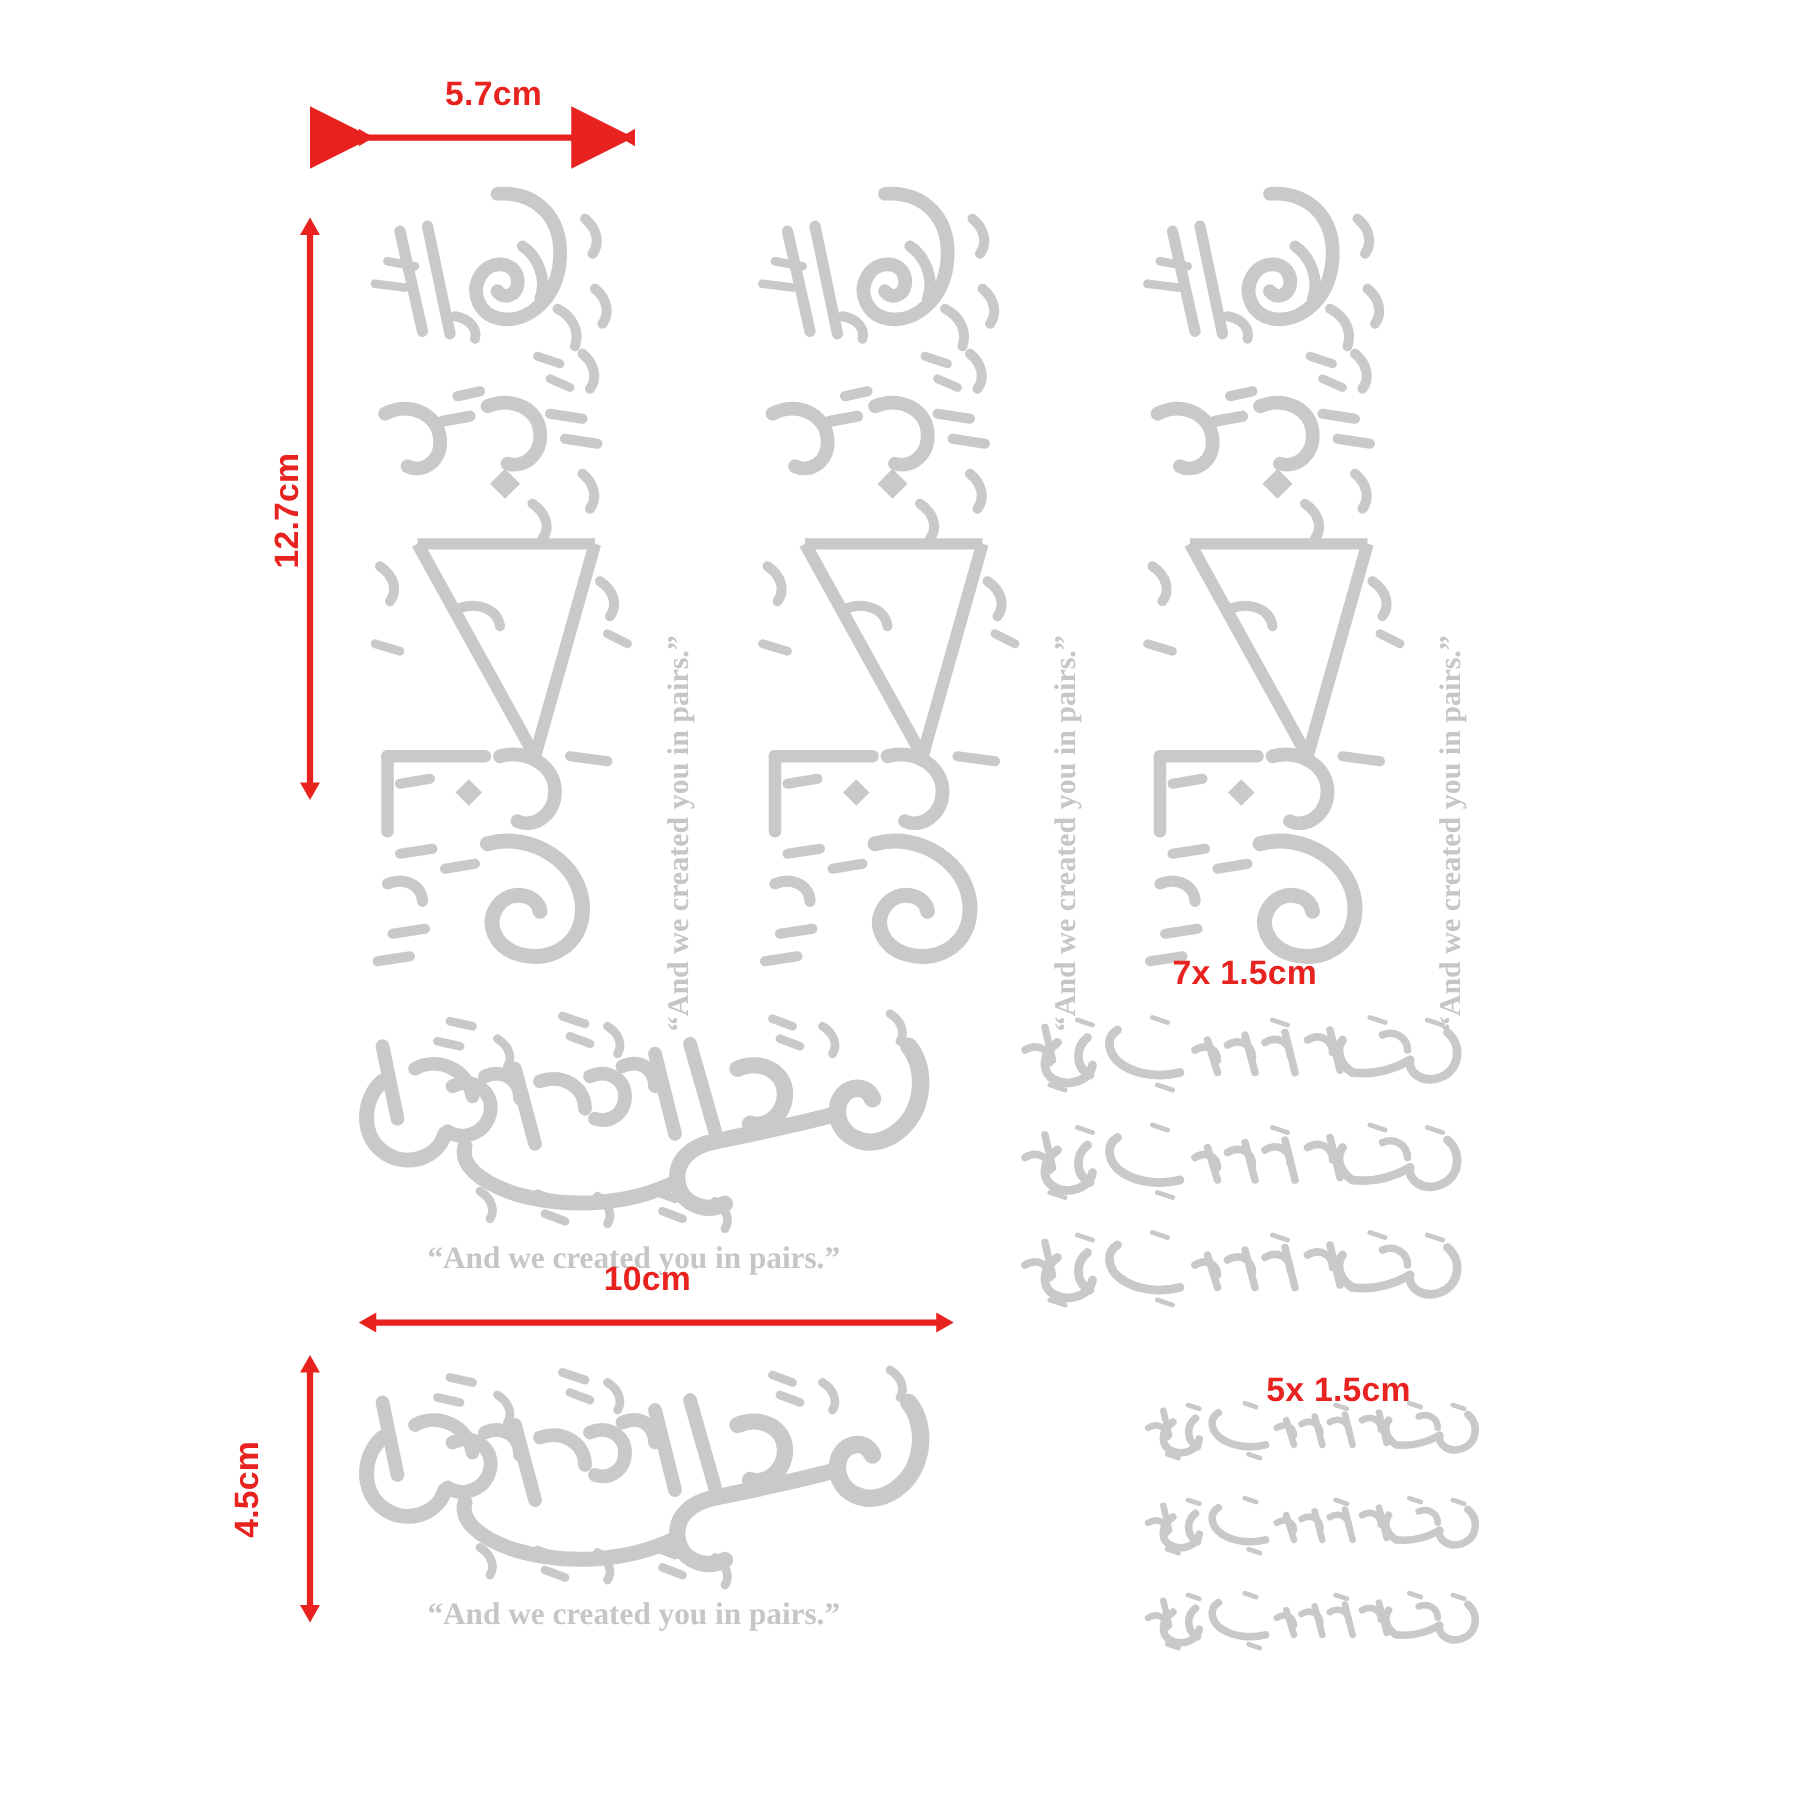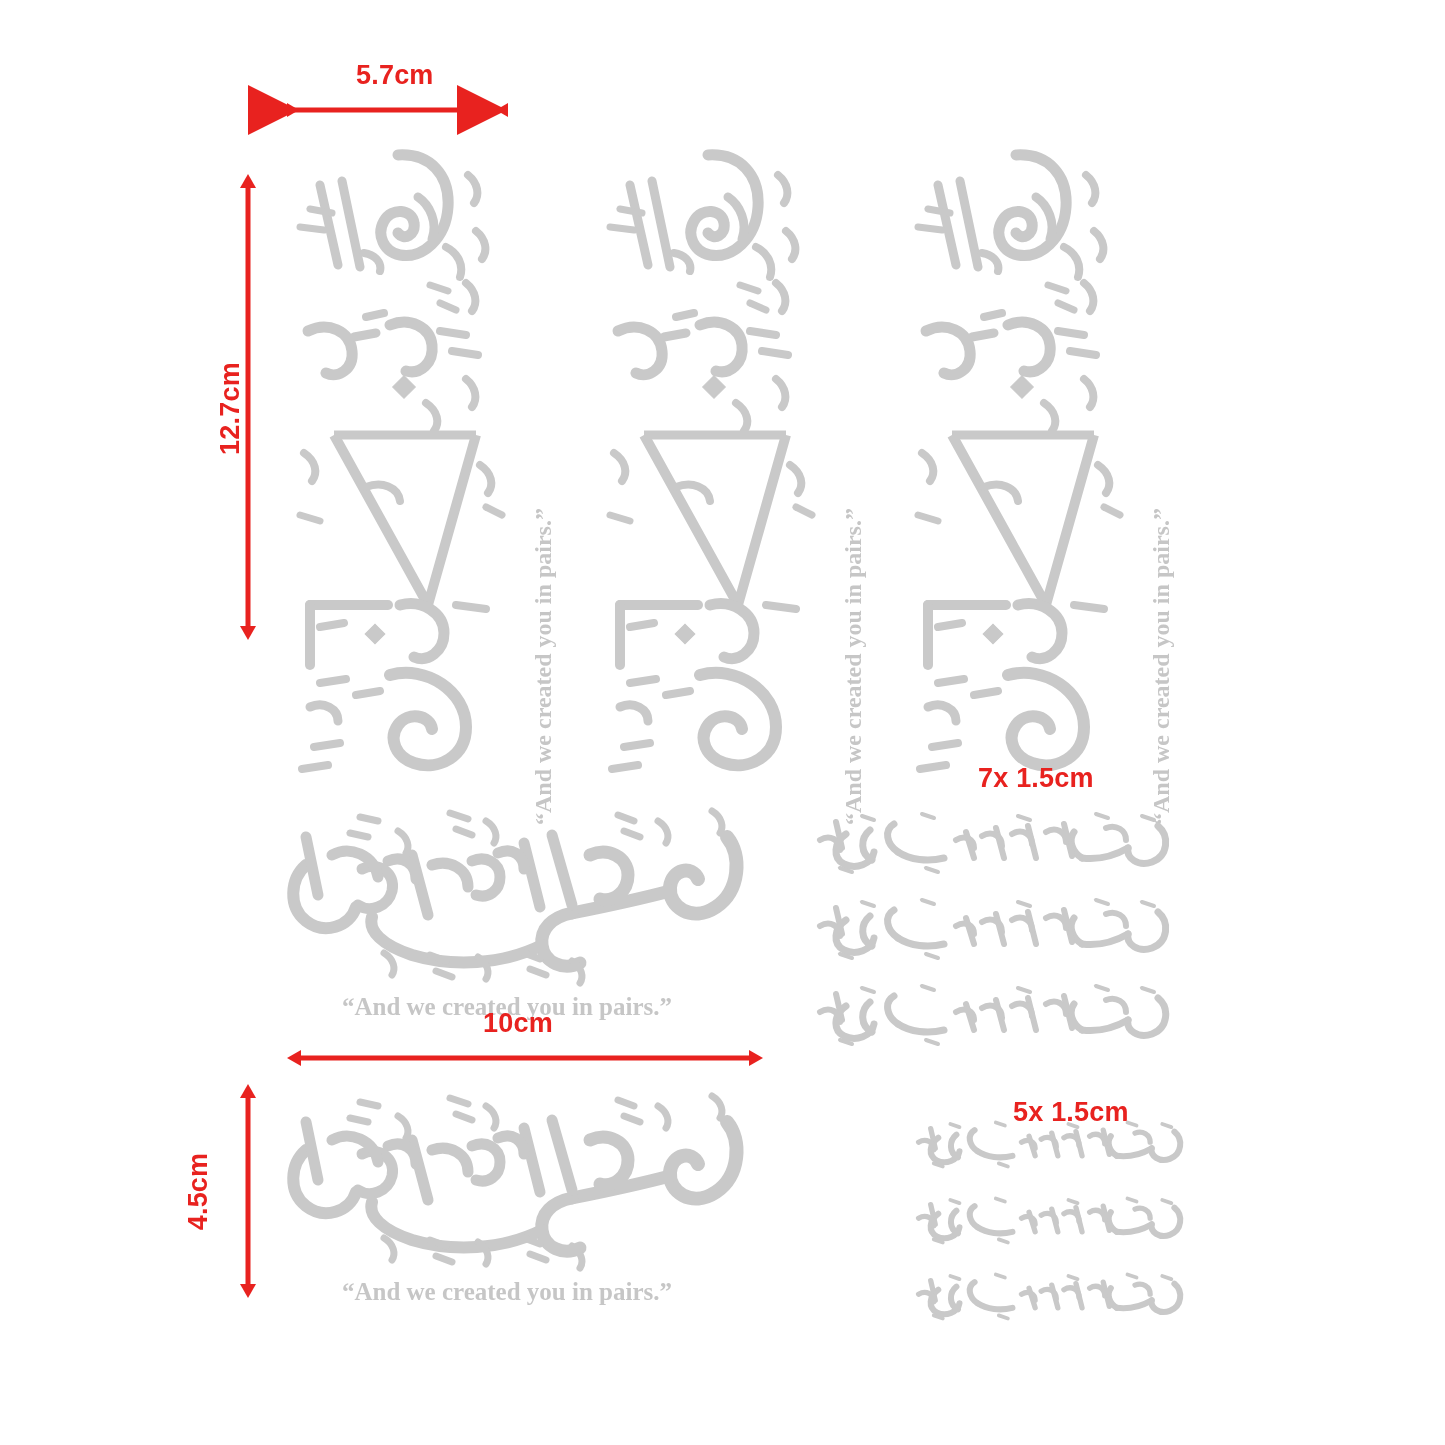--- a/index.html
+++ b/index.html
@@ -242,21 +242,21 @@
         <path d="M30 572 C44 566,58 574,58 586" stroke-width="9" fill="none" stroke-linecap="round"></path>
         <path d="M76 560 L100 556" stroke-width="8" stroke-linecap="round"></path>
         <path d="M110 540 C146 530,186 556,186 592 C186 622,158 636,134 628 C116 622,108 604,118 590 C128 576,150 580,152 594" stroke-width="12" fill="none" stroke-linecap="round"></path>
         <path d="M34 612 L60 608" stroke-width="8" stroke-linecap="round"></path>
         <path d="M22 634 L48 630" stroke-width="8" stroke-linecap="round"></path>
       </g>
     </svg>
     <div class="eng-vert" style="left:250px; top:690px; font-size:24px;">“And we created you in pairs.”</div>
   </div>
 
-  <div class="dim-label" style="left:938px; top:763px;margin-left:40px;">7x 1.5cm</div>
+  <div class="dim-label" style="left:938px; top:763px;">7x 1.5cm</div>
 
   <div class="decal" style="left:272px; top:795px; width:490px; height:230px;">
     <svg class="calig-svg" width="490" height="200" viewBox="0 0 490 200">
       <g fill="#c9c9c9" stroke="#c9c9c9">
 
         <path d="M455 42 C470 60,468 96,444 112 C420 128,396 112,398 92 C400 74,420 70,426 84" stroke-width="14" fill="none" stroke-linecap="round"></path>
         <path d="M398 96 C360 106,330 112,300 118" stroke-width="13" fill="none" stroke-linecap="round"></path>
         <path d="M300 118 C280 122,268 134,270 150 C272 168,292 176,308 168" stroke-width="13" fill="none" stroke-linecap="round"></path>
         <path d="M318 60 C336 52,356 62,356 80 C356 96,342 108,328 104" stroke-width="13" fill="none" stroke-linecap="round"></path>
         <path d="M280 40 L300 110" stroke-width="11" stroke-linecap="round"></path>

